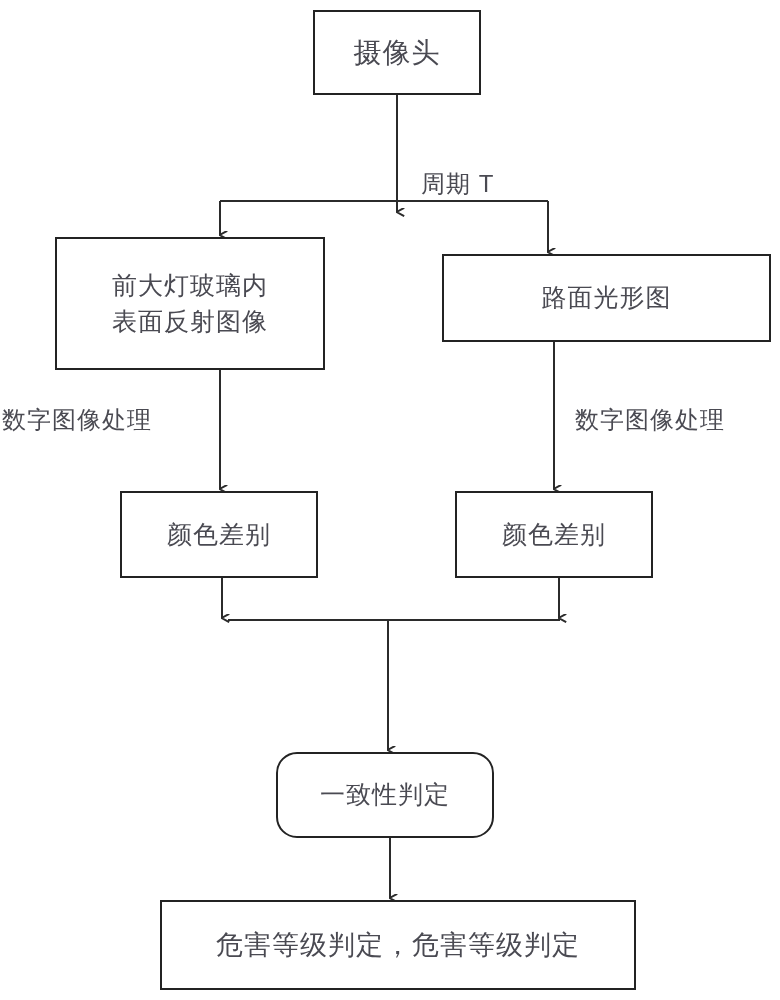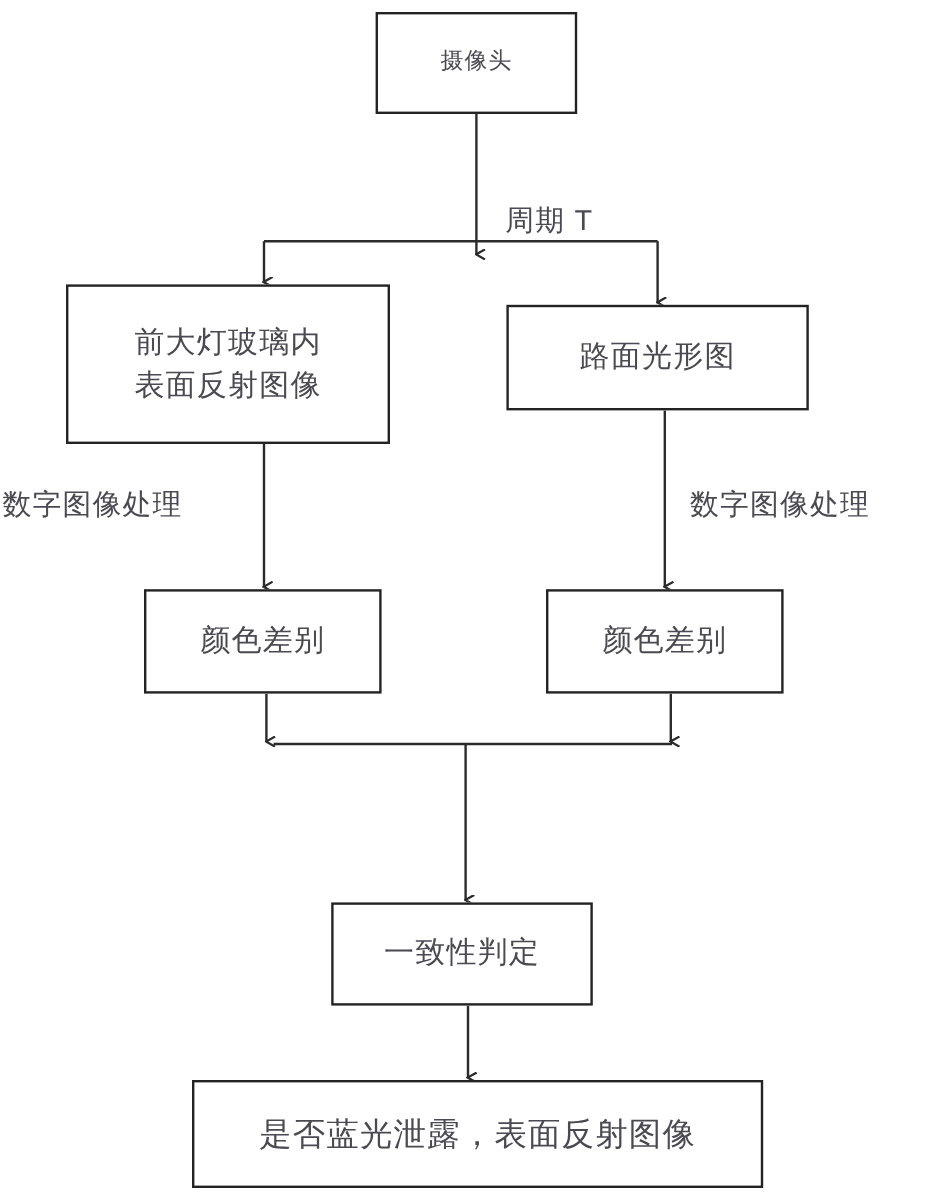--- a/index.html
+++ b/index.html
@@ -72,40 +72,40 @@
         <path d="M222,578 L222,618" stroke="#2b2b2b" marker-end="url(#arrowhead)"></path>
         <path d="M559,578 L559,618" stroke="#2b2b2b" marker-end="url(#arrowhead)"></path>
         <path d="M228,620 L560,620" stroke="#2b2b2b"></path>
         <path d="M388,620 L388,750" stroke="#2b2b2b" marker-end="url(#arrowhead)"></path>
         <path d="M390,838 L390,898" stroke="#2b2b2b" marker-end="url(#arrowhead)"></path>
       </g>
   </svg>
 
   <div id="node-layer">
       <div class="node-box" style="left: 313px; top: 10px; width: 168px; height: 85px; border-color: rgb(35, 35, 35);">
-        <div class="node-label" style="font-size: 19px; color: rgb(74, 74, 82);">摄像头</div>
+        <div class="node-label" style="font-size: 28px; color: rgb(74, 74, 82);">摄像头</div>
       </div>
       <div class="node-box" style="left: 55px; top: 237px; width: 270px; height: 133px; border-color: rgb(35, 35, 35);">
         <div class="node-label" style="font-size: 25px; color: rgb(74, 74, 82);">前大灯玻璃内
 表面反射图像</div>
       </div>
-      <div class="node-box" style="left: 422px; top: 254px; width: 252px; height: 88px; border-color: rgb(35, 35, 35);">
+      <div class="node-box" style="left: 442px; top: 254px; width: 329px; height: 88px; border-color: rgb(35, 35, 35);">
         <div class="node-label" style="font-size: 25px; color: rgb(74, 74, 82);">路面光形图</div>
       </div>
       <div class="node-box" style="left: 120px; top: 491px; width: 198px; height: 87px; border-color: rgb(35, 35, 35);">
         <div class="node-label" style="font-size: 25px; color: rgb(74, 74, 82);">颜色差别</div>
       </div>
       <div class="node-box" style="left: 455px; top: 491px; width: 198px; height: 87px; border-color: rgb(35, 35, 35);">
         <div class="node-label" style="font-size: 25px; color: rgb(74, 74, 82);">颜色差别</div>
       </div>
-      <div class="node-box" style="left: 276px; top: 752px; width: 218px; height: 86px; border-color: rgb(35, 35, 35);">
+      <div class="node-box" style="left: 276px; top: 752px; width: 218px; height: 86px; border-color: rgb(35, 35, 35); border-radius: 21px;">
         <div class="node-label" style="font-size: 25px; color: rgb(74, 74, 82);">一致性判定</div>
       </div>
       <div class="node-box" style="left: 160px; top: 900px; width: 476px; height: 90px; border-color: rgb(35, 35, 35);">
-        <div class="node-label" style="font-size: 27px; color: rgb(74, 74, 82);">是否蓝光泄露，表面反射图像</div>
+        <div class="node-label" style="font-size: 27px; color: rgb(74, 74, 82);">危害等级判定，危害等级判定</div>
       </div>
     </div>
   <div id="edge-label-layer">
       <div class="edge-label" style="left: 421px; top: 136px; font-size: 24px; color: rgb(74, 74, 82); margin-top: 32px;">周期 T</div>
       <div class="edge-label" style="left: 2px; top: 404px; font-size: 24px; color: rgb(74, 74, 82);">数字图像处理</div>
       <div class="edge-label" style="left: 575px; top: 404px; font-size: 24px; color: rgb(74, 74, 82);">数字图像处理</div>
     </div>
 
 </div>
 

